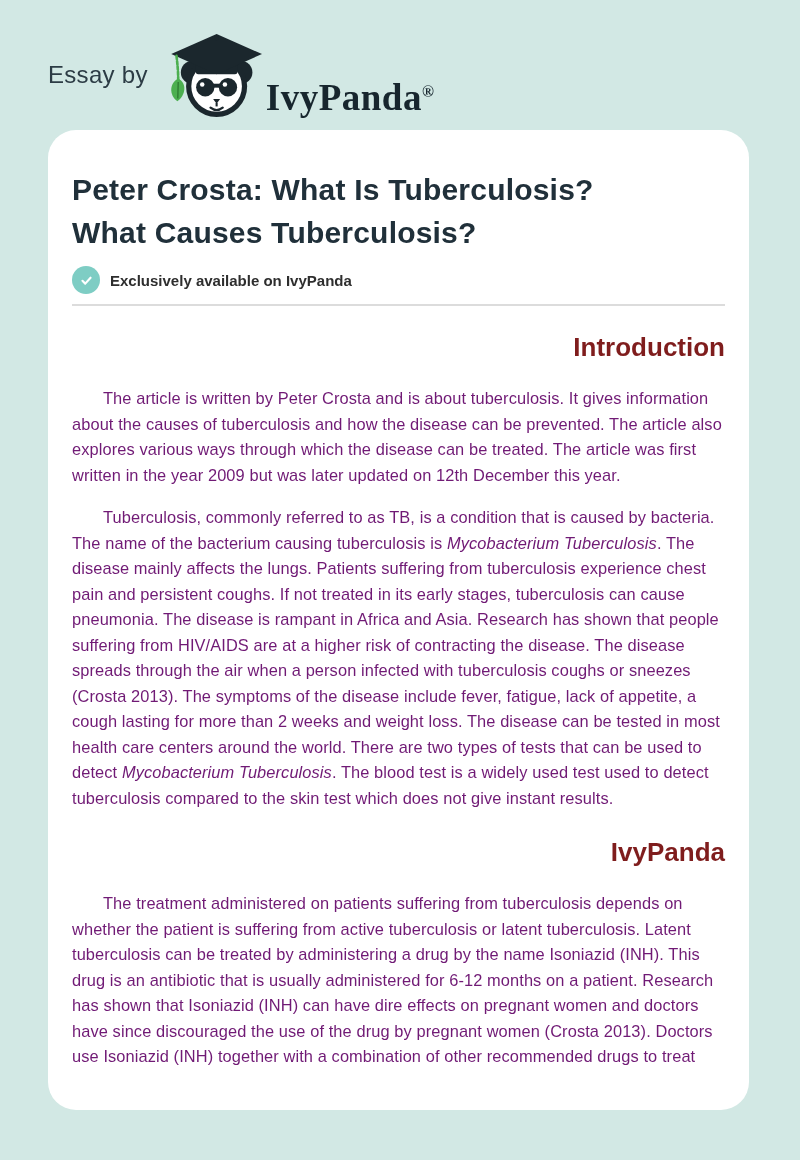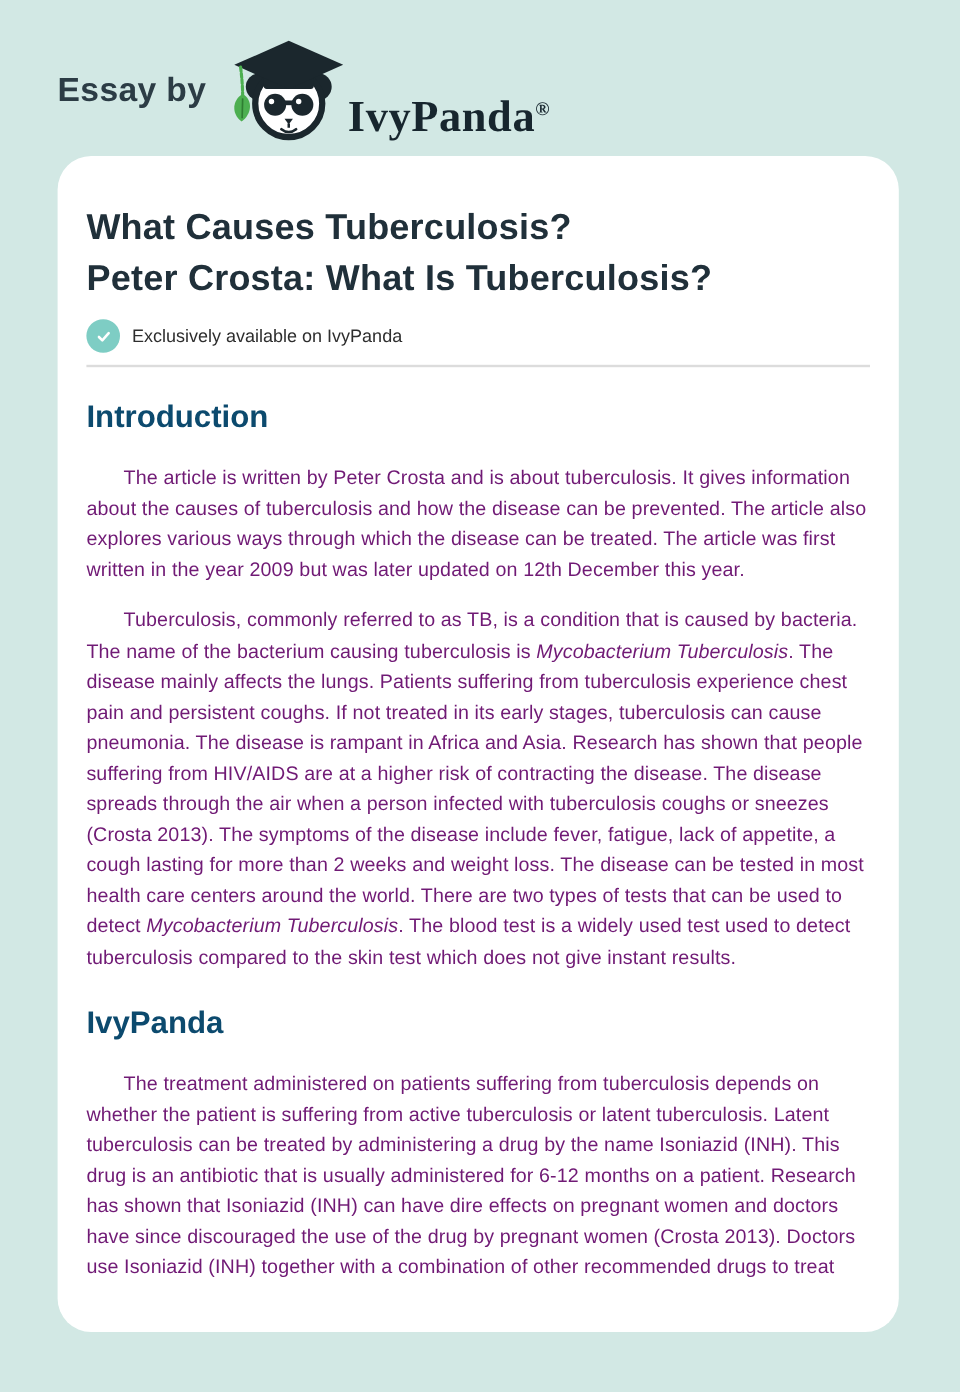--- a/index.html
+++ b/index.html
@@ -16,22 +16,22 @@
   
   .site-header {
     position: absolute;
     left: 48px;
     top: 30px;
     height: 90px;
     display: flex;
     align-items: center;
   }
   .essay-by {
-    font-size: 28px;
-    font-weight: 700;
+    font-size: 24px;
+    font-weight: 400;
     color: #2c3c45;
     letter-spacing: 0.3px;
     margin-right: 18px;
   }
   .logo {
     display: flex;
     align-items: flex-end;
     cursor: pointer;
   }
   .panda-svg { width: 96px; height: 88px; margin-right: 4px; }
@@ -76,34 +76,35 @@
     background: #7ecdc4;
     display: flex;
     align-items: center;
     justify-content: center;
     margin-right: 10px;
     flex: 0 0 auto;
   }
   .check-circle svg { width: 15px; height: 15px; }
   .badge-label {
     font-size: 15px;
-    font-weight: 400;
+    font-weight: 700;
     color: #2e2e2e;
   }
   hr.divider {
     border: none;
     height: 2px;
     background: #dcdcdc;
     margin: 0 0 10px 0;
   }
   h2.section-heading {
     font-size: 26px;
     font-weight: 700;
-    color: #0c4a6e;
+    color: #7f1d1d;
     margin: 26px 0 23px 0;
+    text-align: right;
   }
   p.body-para {
     font-size: 16.4px;
     line-height: 25.5px;
     color: #701a75;
     margin: 0 0 17px 0;
     text-indent: 31px;
     letter-spacing: 0.1px;
   }
   p.body-para .em { font-style: italic; text-align: right; }
@@ -139,22 +140,22 @@
       <path d="M12,28 q2,16 2,28" fill="none" stroke="#4caf50" stroke-width="3" stroke-linecap="round" stroke-dasharray="4 2"></path>
       <path d="M14,54 C4,59 3,73 13,80 C23,73 24,59 14,54 Z" fill="#4caf50"></path>
       <line x1="14" y1="58" x2="13.5" y2="77" stroke="#2e7d32" stroke-width="1.6"></line>
     </svg>
     <span class="brand"><span>IvyPanda</span><sup>®</sup></span>
   </div>
 </div>
 
 <div class="card">
   <h1 class="title">
+    <div>Peter Crosta: What Is Tuberculosis?</div>
     <div>What Causes Tuberculosis?</div>
-    <div>Peter Crosta: What Is Tuberculosis?</div>
   </h1>
 
   <div class="badge-row">
     <span class="check-circle">
       <svg viewBox="0 0 24 24" aria-hidden="true">
         <path d="M5.5 12.5 L10 17 L18.5 7.5" fill="none" stroke="#ffffff" stroke-width="3.4" stroke-linecap="round" stroke-linejoin="round"></path>
       </svg>
     </span>
     <span class="badge-label">Exclusively available on IvyPanda</span>
   </div>

